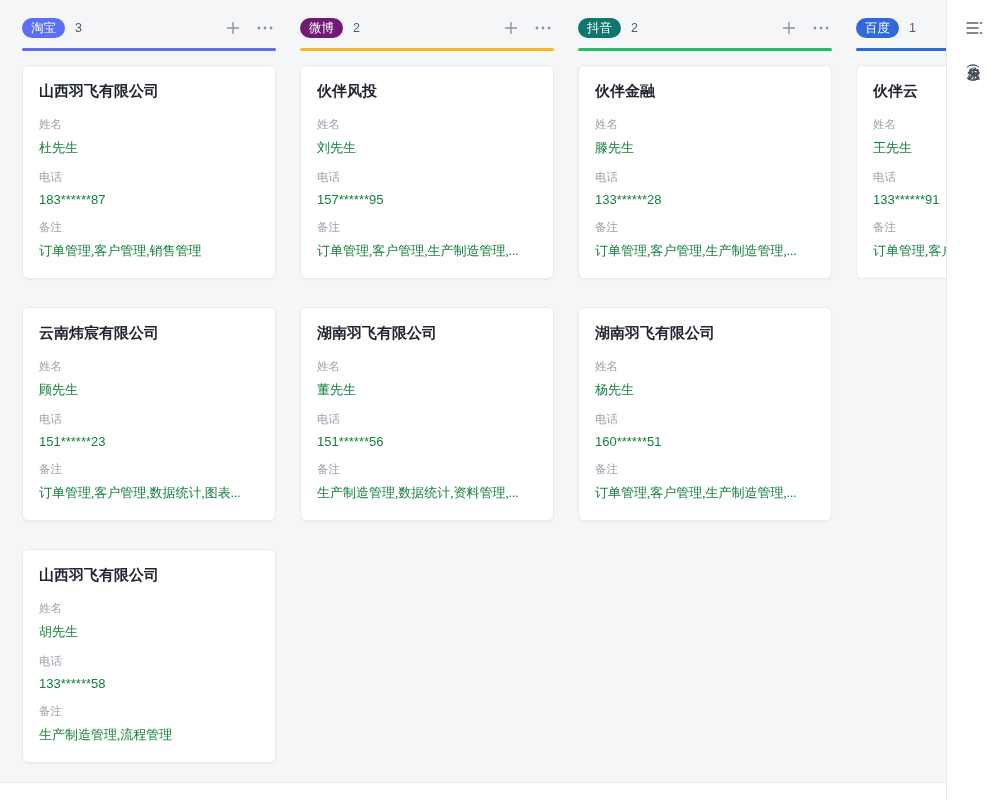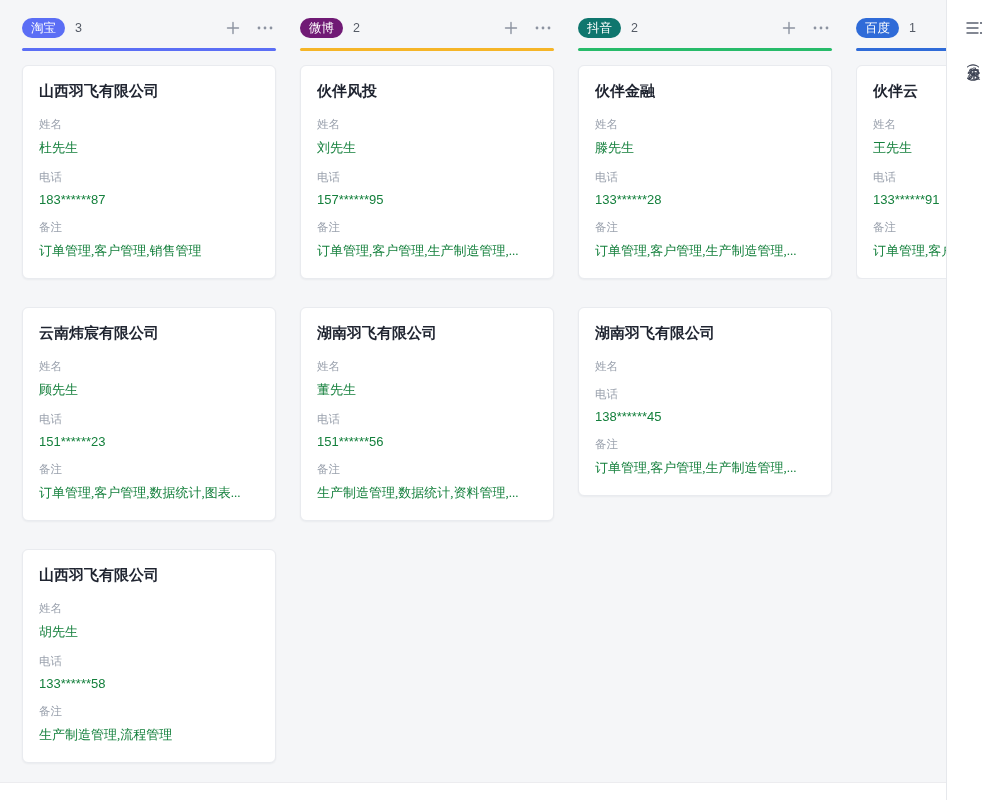--- a/index.html
+++ b/index.html
@@ -312,24 +312,25 @@
             </div>
             <div class="field">
               <div class="field-label">备注</div>
               <div class="field-value">订单管理,客户管理,生产制造管理,...</div>
             </div>
           </div>
           <div class="card">
             <div class="card-title">湖南羽飞有限公司</div>
             <div class="field">
               <div class="field-label">姓名</div>
-            </div>
-            <div class="field">
-              <div class="field-label">电话</div>
-              <div class="field-value">138******45</div>
+              <div class="field-value">杨先生</div>
+            </div>
+            <div class="field">
+              <div class="field-label">电话</div>
+              <div class="field-value">160******51</div>
             </div>
             <div class="field">
               <div class="field-label">备注</div>
               <div class="field-value">订单管理,客户管理,生产制造管理,...</div>
             </div>
           </div>
         </div>
       </div>
 
       <div class="column clipped">

